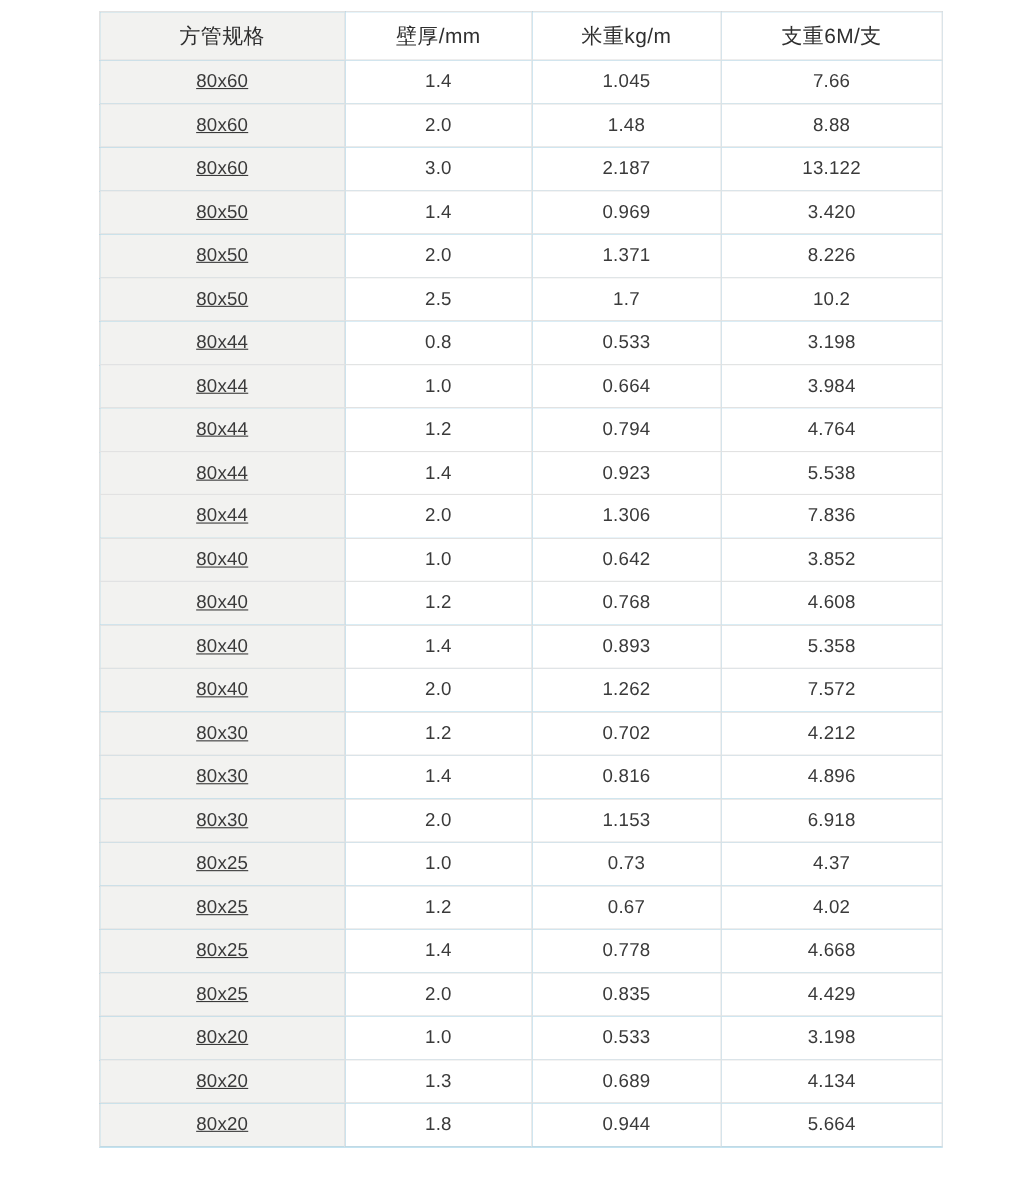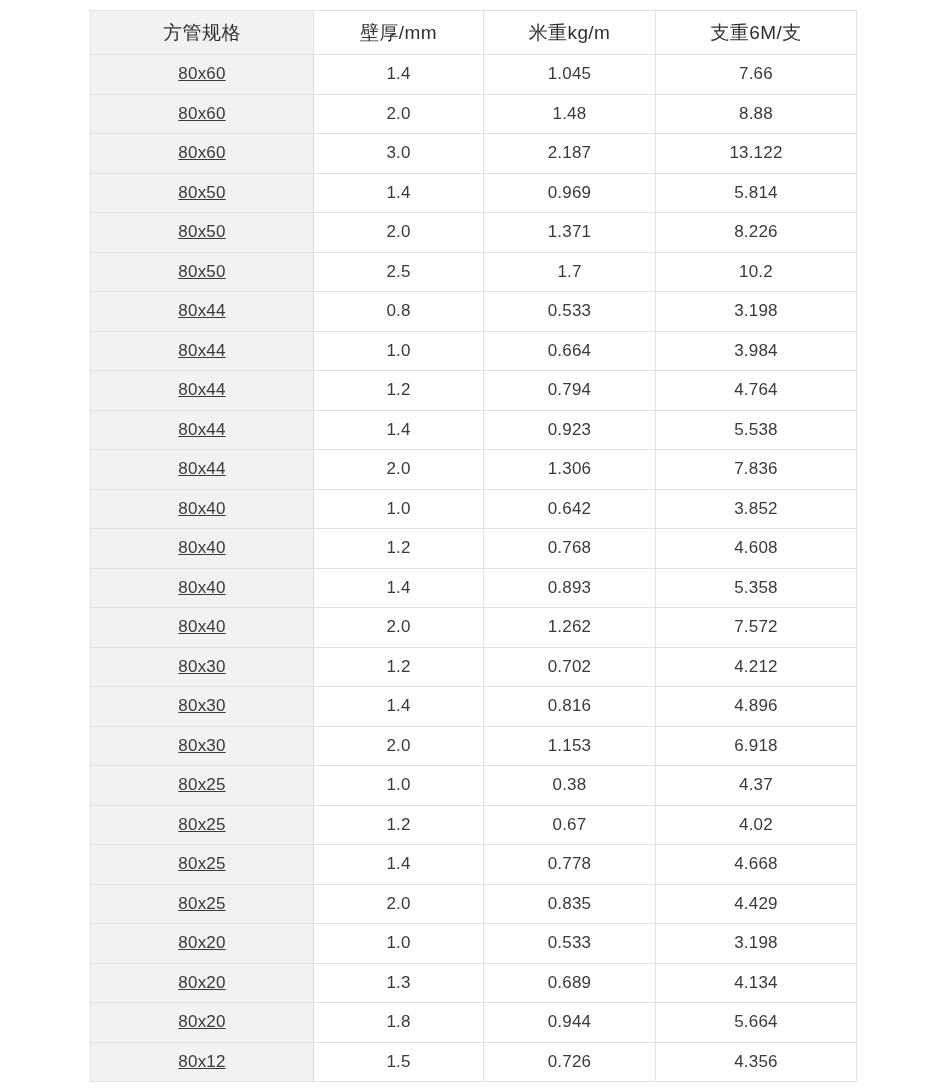--- a/index.html
+++ b/index.html
@@ -114,21 +114,21 @@
           <tr>
             <td class="col-spec">80x60</td>
             <td>3.0</td>
             <td>2.187</td>
             <td>13.122</td>
           </tr>
           <tr>
             <td class="col-spec">80x50</td>
             <td>1.4</td>
             <td>0.969</td>
-            <td>5.814</td>
+            <td>3.420</td>
           </tr>
           <tr>
             <td class="col-spec">80x50</td>
             <td>2.0</td>
             <td>1.371</td>
             <td>8.226</td>
           </tr>
           <tr>
             <td class="col-spec">80x50</td>
             <td>2.5</td>
@@ -203,21 +203,21 @@
           </tr>
           <tr>
             <td class="col-spec">80x30</td>
             <td>2.0</td>
             <td>1.153</td>
             <td>6.918</td>
           </tr>
           <tr>
             <td class="col-spec">80x25</td>
             <td>1.0</td>
-            <td>0.38</td>
+            <td>0.73</td>
             <td>4.37</td>
           </tr>
           <tr>
             <td class="col-spec">80x25</td>
             <td>1.2</td>
             <td>0.67</td>
             <td>4.02</td>
           </tr>
           <tr>
             <td class="col-spec">80x25</td>
@@ -242,22 +242,16 @@
             <td>1.3</td>
             <td>0.689</td>
             <td>4.134</td>
           </tr>
           <tr>
             <td class="col-spec">80x20</td>
             <td>1.8</td>
             <td>0.944</td>
             <td>5.664</td>
           </tr>
-          <tr>
-            <td class="col-spec">80x12</td>
-            <td>1.5</td>
-            <td>0.726</td>
-            <td>4.356</td>
-          </tr>
         </tbody>
     </table>
   </div>
 </div>
 
 </body></html>

